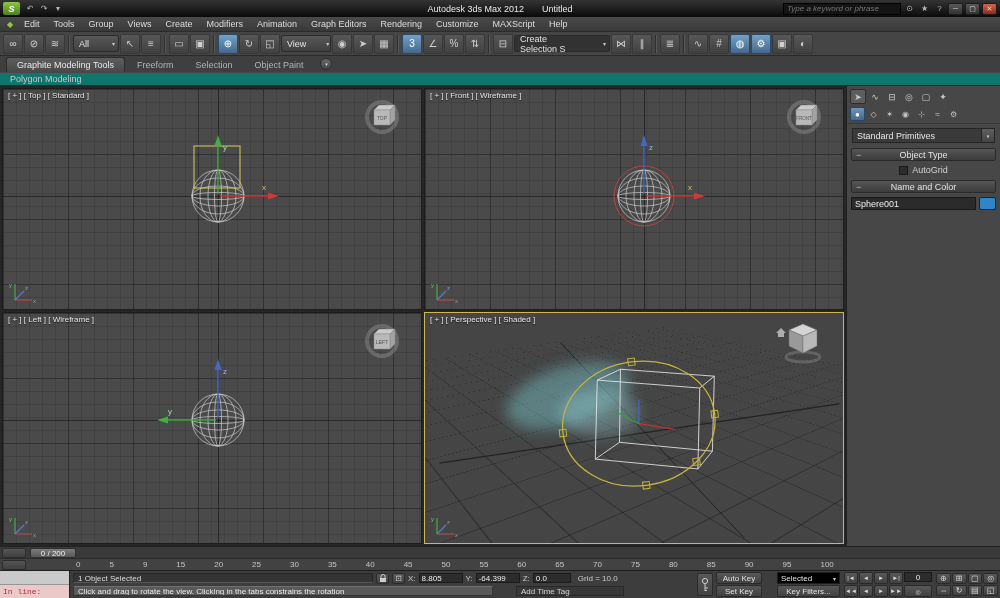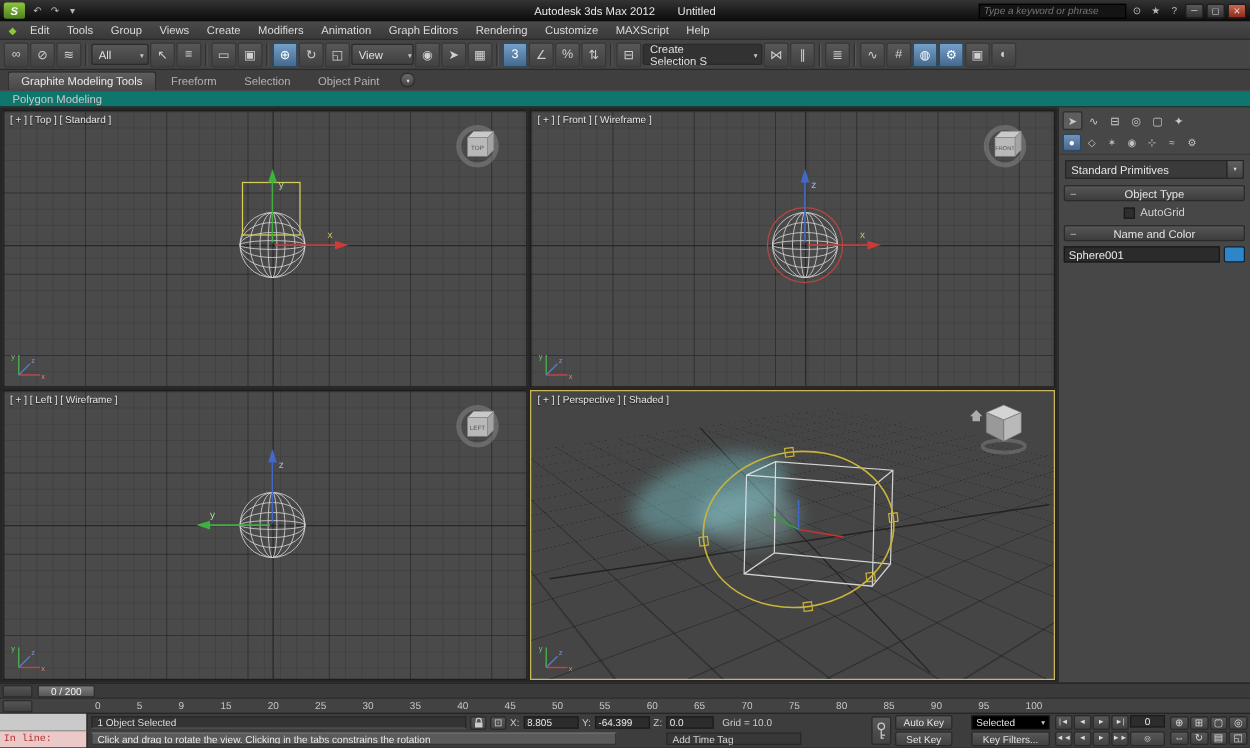--- a/index.html
+++ b/index.html
@@ -99,21 +99,21 @@
   .listener-top{flex:1;background:#cacaca;border-bottom:1px solid #979797}
   .listener-bottom{flex:1;background:#ecc9c9;color:#b03030;font-size:8px;display:flex;align-items:center;padding-left:3px;font-family:"Liberation Mono",monospace}
   .status-mid{flex:1;display:flex;flex-direction:column;padding:1px 3px;gap:1px;min-width:0}
   .srow{flex:1;display:flex;align-items:center;gap:3px}
   .sel-box{width:300px;height:10px;background:#343434;border:1px solid #272727;border-bottom-color:#565656;display:flex;align-items:center;padding:0 4px;font-size:8px;color:#dedede}
   .sbtn{width:13px;height:11px;background:linear-gradient(#585858,#424242);border:1px solid #2b2b2b;border-radius:2px;display:flex;align-items:center;justify-content:center;color:#ccc;font-size:8px}
   .coord-label{font-size:8px;color:#cccccc}
   .coord-input{width:44px;height:10px;background:#2c2c2c;border:1px solid #1b1b1b;color:#eaeaea;font-size:8px;padding:0 2px;font-family:inherit}
   .grid-info{font-size:8px;color:#cccccc;margin-left:4px;white-space:nowrap}
   .prompt-box{width:420px;height:10px;background:#5a5a5a;border:1px solid #353535;border-top-color:#707070;display:flex;align-items:center;padding:0 4px;font-size:8px;color:#eaeaea;white-space:nowrap;overflow:hidden}
-  .tag-box{width:108px;height:10px;background:#383838;border:1px solid #282828;display:flex;align-items:center;padding:0 4px;font-size:8px;color:#d4d4d4;margin-left:37px}
+  .tag-box{width:108px;height:10px;background:#383838;border:1px solid #282828;display:flex;align-items:center;padding:0 4px;font-size:8px;color:#d4d4d4;margin-left:20px}
   .keymode-btn{width:16px;margin:2px 1px;background:linear-gradient(#585858,#424242);border:1px solid #2b2b2b;border-radius:2px;display:flex;align-items:center;justify-content:center}
   .anim-col{width:128px;display:flex;flex-direction:column;gap:1px;padding:1px 2px}
   .arow{flex:1;display:flex;gap:15px}
   .akey-btn{width:46px;background:linear-gradient(#585858,#414141);border:1px solid #2a2a2a;border-radius:2px;color:#e2e2e2;font-size:8px;display:flex;align-items:center;justify-content:center}
   .sel-dd{flex:1;background:#000000;border:1px solid #1e1e1e;display:flex;align-items:center;padding:0 3px;font-size:8px;color:#e2e2e2}
   .sel-dd .caret{margin-left:auto}
   .play-col{width:92px;padding:1px 2px;display:flex;flex-direction:column;gap:1px}
   .prow{flex:1;display:flex;gap:1px}
   .pbtn{width:14px;background:linear-gradient(#585858,#414141);border:1px solid #2a2a2a;border-radius:2px;color:#ddd;font-size:6px;display:flex;align-items:center;justify-content:center;white-space:nowrap;overflow:hidden}
   .time-field{width:28px;background:#2c2c2c;border:1px solid #1b1b1b;color:#eee;font-size:8px;text-align:center;font-family:inherit;height:10px}

